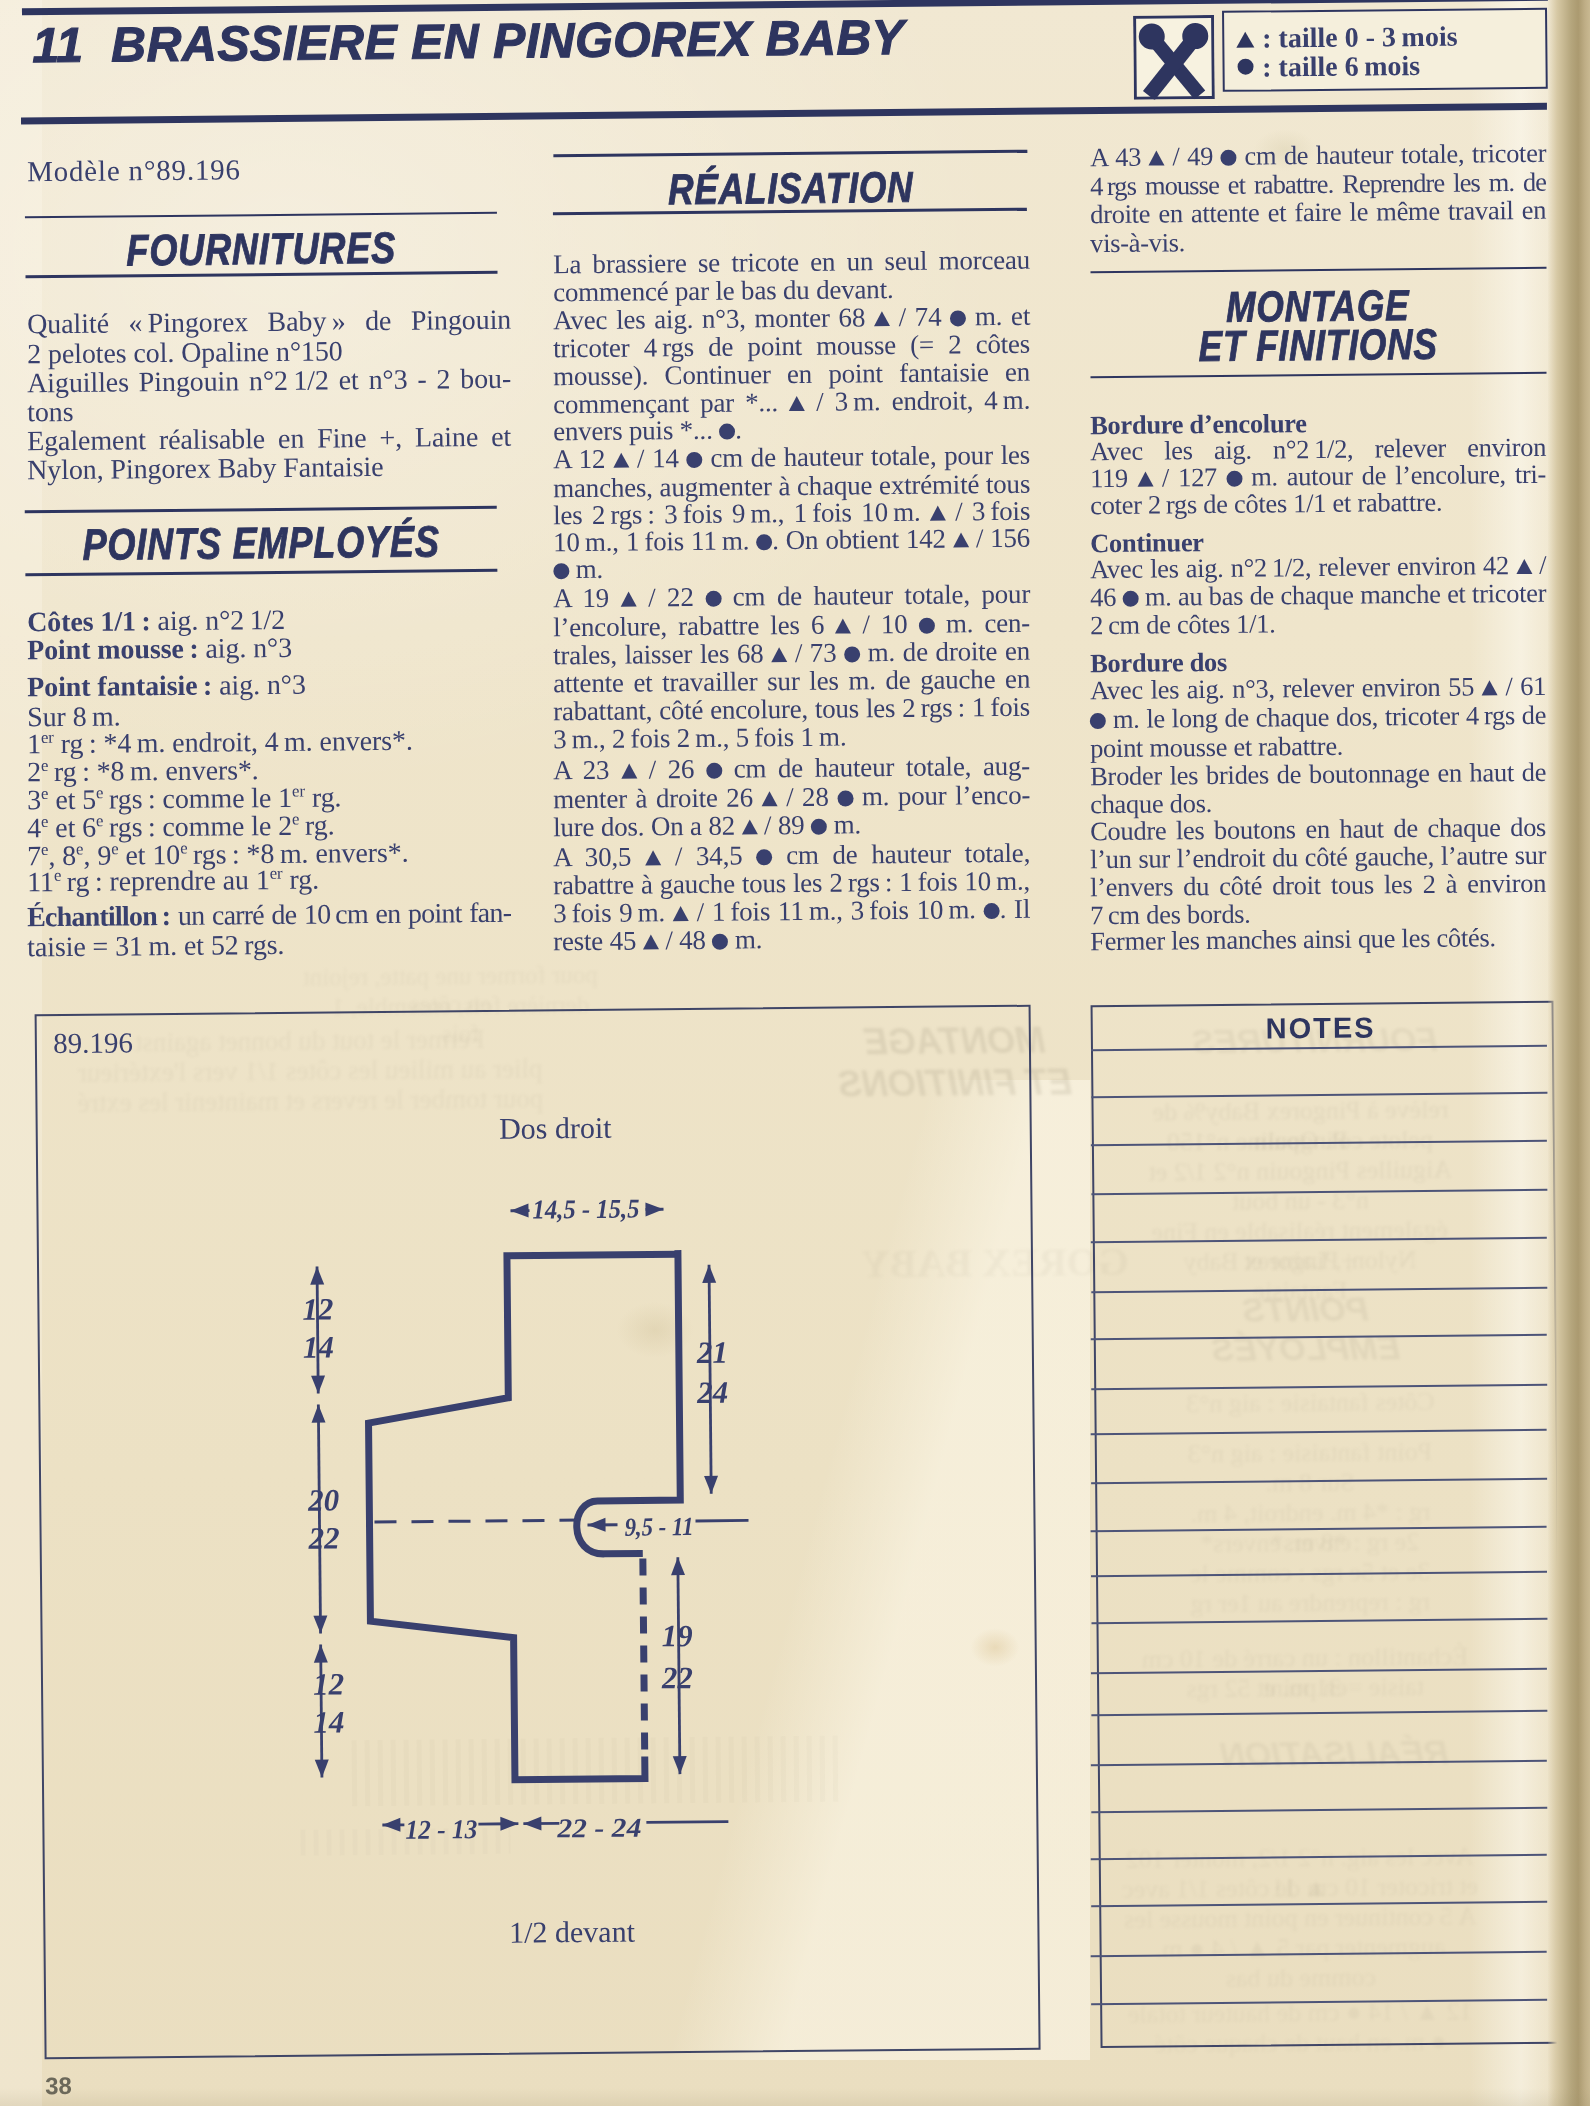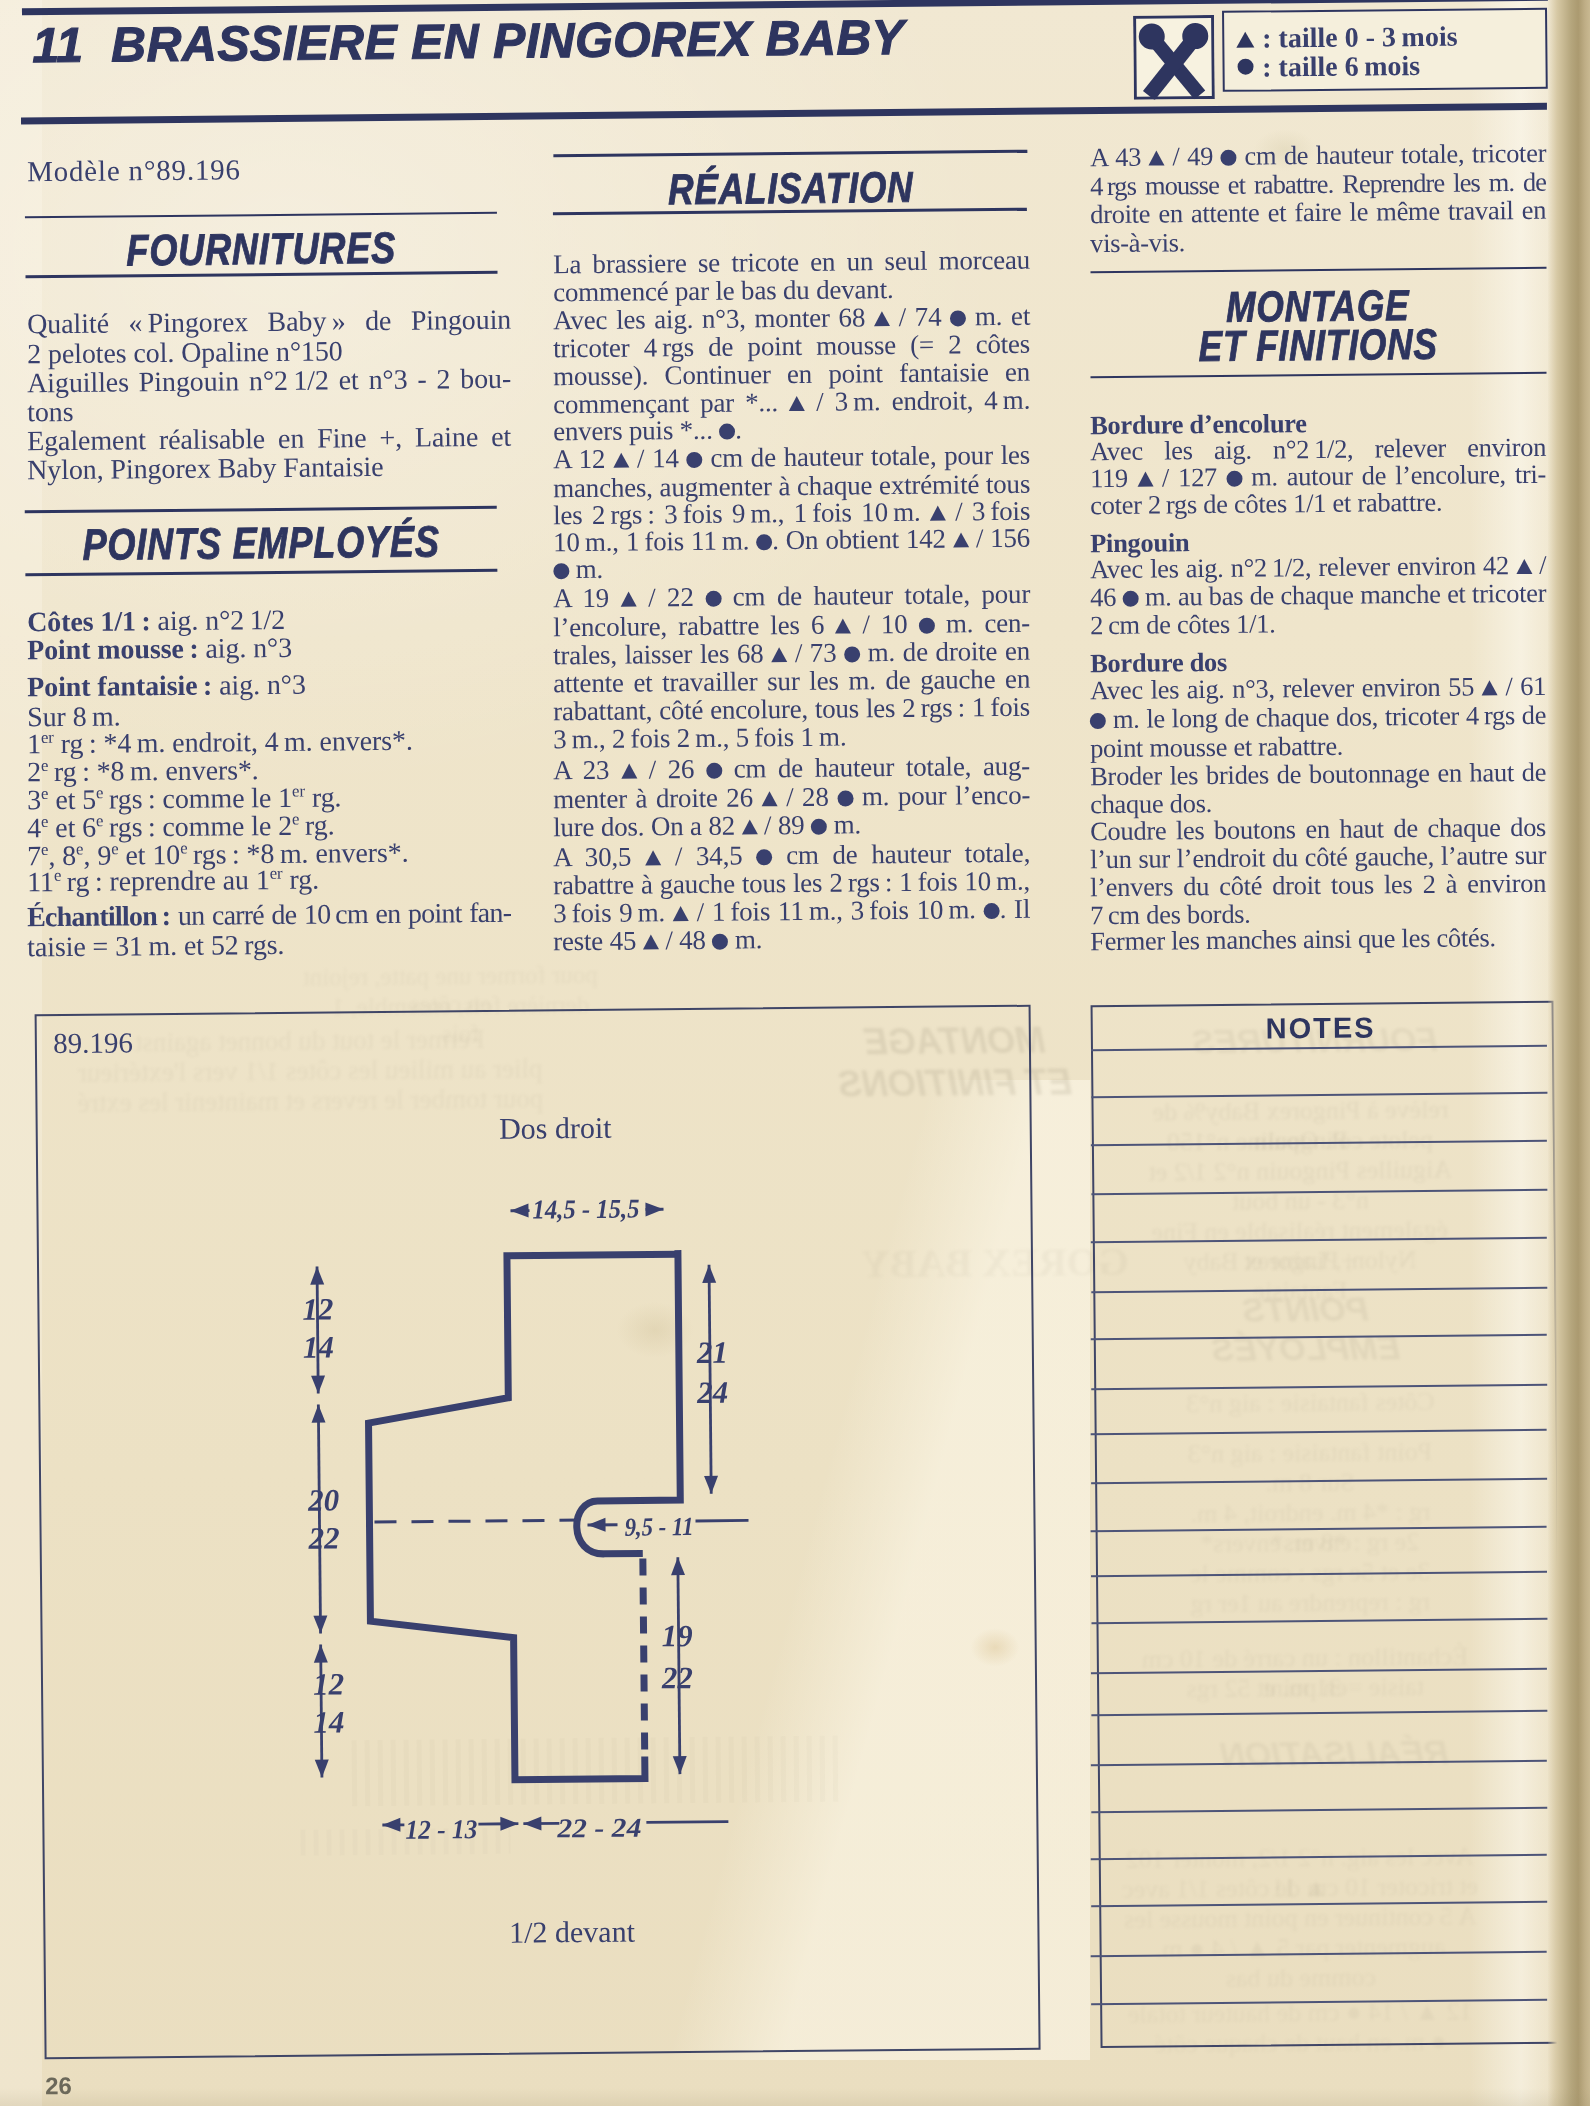--- a/index.html
+++ b/index.html
@@ -92,21 +92,21 @@
 <div style="position:absolute;left:1098.2px;top:203.7px;width:456.0px;font-family:'Liberation Serif',serif;font-size:26.5px;line-height:26.5px;color:#39406e;letter-spacing:-0.3px;text-align:justify;text-align-last:justify;white-space:normal;">droite en attente et faire le même travail en</div>
 <div style="position:absolute;left:1097.9px;top:232.7px;width:456.0px;font-family:'Liberation Serif',serif;font-size:26.5px;line-height:26.5px;color:#39406e;letter-spacing:-0.3px;white-space:normal;">vis-à-vis.</div>
 <div style="position:absolute;left:1097.5px;top:273.6px;width:456.0px;height:2.6px;background:#2e355f;"></div>
 <div style="position:absolute;left:1097.3px;top:290.3px;width:456.0px;font-family:'Liberation Sans',sans-serif;font-weight:bold;font-style:italic;font-size:43px;line-height:43px;color:#2e355f;text-align:center;-webkit-text-stroke:0.9px #2e355f;transform:scaleX(0.82);transform-origin:center;letter-spacing:1px;">MONTAGE</div>
 <div style="position:absolute;left:1097.0px;top:329.3px;width:456.0px;font-family:'Liberation Sans',sans-serif;font-weight:bold;font-style:italic;font-size:43px;line-height:43px;color:#2e355f;text-align:center;-webkit-text-stroke:0.9px #2e355f;transform:scaleX(0.82);transform-origin:center;letter-spacing:1px;">ET FINITIONS</div>
 <div style="position:absolute;left:1096.5px;top:378.6px;width:456.0px;height:2.6px;background:#2e355f;"></div>
 <div style="position:absolute;left:1096.1px;top:414.7px;width:456.0px;font-family:'Liberation Serif',serif;font-size:26.5px;line-height:26.5px;color:#39406e;letter-spacing:-0.3px;white-space:normal;"><b>Bordure d’encolure</b></div>
 <div style="position:absolute;left:1095.9px;top:440.7px;width:456.0px;font-family:'Liberation Serif',serif;font-size:26.5px;line-height:26.5px;color:#39406e;letter-spacing:-0.3px;text-align:justify;text-align-last:justify;white-space:normal;">Avec les aig. n°2 1/2, relever environ</div>
 <div style="position:absolute;left:1095.6px;top:467.7px;width:456.0px;font-family:'Liberation Serif',serif;font-size:26.5px;line-height:26.5px;color:#39406e;letter-spacing:-0.3px;text-align:justify;text-align-last:justify;white-space:normal;">119 <span class="tri"></span> / 127 <span class="dot"></span> m. autour de l’encolure, tri-</div>
 <div style="position:absolute;left:1095.4px;top:494.7px;width:456.0px;font-family:'Liberation Serif',serif;font-size:26.5px;line-height:26.5px;color:#39406e;letter-spacing:-0.3px;white-space:normal;">coter 2 rgs de côtes 1/1 et rabattre.</div>
-<div style="position:absolute;left:1095.0px;top:532.7px;width:456.0px;font-family:'Liberation Serif',serif;font-size:26.5px;line-height:26.5px;color:#39406e;letter-spacing:-0.3px;white-space:normal;"><b>Pingouin</b></div>
+<div style="position:absolute;left:1095.0px;top:532.7px;width:456.0px;font-family:'Liberation Serif',serif;font-size:26.5px;line-height:26.5px;color:#39406e;letter-spacing:-0.3px;white-space:normal;"><b>Continuer</b></div>
 <div style="position:absolute;left:1094.8px;top:558.7px;width:456.0px;font-family:'Liberation Serif',serif;font-size:26.5px;line-height:26.5px;color:#39406e;letter-spacing:-0.3px;text-align:justify;text-align-last:justify;white-space:normal;">Avec les aig. n°2 1/2, relever environ 42 <span class="tri"></span> /</div>
 <div style="position:absolute;left:1094.5px;top:586.7px;width:456.0px;font-family:'Liberation Serif',serif;font-size:26.5px;line-height:26.5px;color:#39406e;letter-spacing:-0.3px;text-align:justify;text-align-last:justify;white-space:normal;">46 <span class="dot"></span> m. au bas de chaque manche et tricoter</div>
 <div style="position:absolute;left:1094.2px;top:614.7px;width:456.0px;font-family:'Liberation Serif',serif;font-size:26.5px;line-height:26.5px;color:#39406e;letter-spacing:-0.3px;white-space:normal;">2 cm de côtes 1/1.</div>
 <div style="position:absolute;left:1093.9px;top:652.7px;width:456.0px;font-family:'Liberation Serif',serif;font-size:26.5px;line-height:26.5px;color:#39406e;letter-spacing:-0.3px;white-space:normal;"><b>Bordure dos</b></div>
 <div style="position:absolute;left:1093.6px;top:679.7px;width:456.0px;font-family:'Liberation Serif',serif;font-size:26.5px;line-height:26.5px;color:#39406e;letter-spacing:-0.3px;text-align:justify;text-align-last:justify;white-space:normal;">Avec les aig. n°3, relever environ 55 <span class="tri"></span> / 61</div>
 <div style="position:absolute;left:1093.3px;top:708.7px;width:456.0px;font-family:'Liberation Serif',serif;font-size:26.5px;line-height:26.5px;color:#39406e;letter-spacing:-0.3px;text-align:justify;text-align-last:justify;white-space:normal;"><span class="dot"></span> m. le long de chaque dos, tricoter 4 rgs de</div>
 <div style="position:absolute;left:1093.0px;top:737.7px;width:456.0px;font-family:'Liberation Serif',serif;font-size:26.5px;line-height:26.5px;color:#39406e;letter-spacing:-0.3px;white-space:normal;">point mousse et rabattre.</div>
 <div style="position:absolute;left:1092.8px;top:765.7px;width:456.0px;font-family:'Liberation Serif',serif;font-size:26.5px;line-height:26.5px;color:#39406e;letter-spacing:-0.3px;text-align:justify;text-align-last:justify;white-space:normal;">Broder les brides de boutonnage en haut de</div>
 <div style="position:absolute;left:1092.5px;top:793.7px;width:456.0px;font-family:'Liberation Serif',serif;font-size:26.5px;line-height:26.5px;color:#39406e;letter-spacing:-0.3px;white-space:normal;">chaque dos.</div>
 <div style="position:absolute;left:1092.2px;top:820.7px;width:456.0px;font-family:'Liberation Serif',serif;font-size:26.5px;line-height:26.5px;color:#39406e;letter-spacing:-0.3px;text-align:justify;text-align-last:justify;white-space:normal;">Coudre les boutons en haut de chaque dos</div>
@@ -183,21 +183,21 @@
 <div style="position:absolute;left:1086.0px;top:1577.7px;width:456.0px;height:2.2px;background:#4d5478;"></div>
 <div style="position:absolute;left:1085.5px;top:1624.7px;width:456.0px;height:2.2px;background:#4d5478;"></div>
 <div style="position:absolute;left:1085.0px;top:1674.7px;width:456.0px;height:2.2px;background:#4d5478;"></div>
 <div style="position:absolute;left:1084.6px;top:1716.7px;width:456.0px;height:2.2px;background:#4d5478;"></div>
 <div style="position:absolute;left:1084.2px;top:1766.7px;width:456.0px;height:2.2px;background:#4d5478;"></div>
 <div style="position:absolute;left:1083.7px;top:1813.7px;width:456.0px;height:2.2px;background:#4d5478;"></div>
 <div style="position:absolute;left:1083.3px;top:1860.7px;width:456.0px;height:2.2px;background:#4d5478;"></div>
 <div style="position:absolute;left:1082.8px;top:1907.7px;width:456.0px;height:2.2px;background:#4d5478;"></div>
 <div style="position:absolute;left:1082.3px;top:1957.7px;width:456.0px;height:2.2px;background:#4d5478;"></div>
 <div style="position:absolute;left:1081.9px;top:2005.7px;width:456.0px;height:2.2px;background:#4d5478;"></div>
-<div style="position:absolute;left:35.2px;top:2067.0px;width:60.0px;font-family:'Liberation Sans',sans-serif;font-size:24px;line-height:24px;color:#6b685a;letter-spacing:0.0px;font-weight:bold;white-space:normal;">26</div>
+<div style="position:absolute;left:35.2px;top:2067.0px;width:60.0px;font-family:'Liberation Sans',sans-serif;font-size:24px;line-height:24px;color:#6b685a;letter-spacing:0.0px;font-weight:bold;white-space:normal;">38</div>
 <div style="position:absolute;z-index:-1;left:830.3px;top:1022.3px;width:250px;font-family:'Liberation Sans',sans-serif;font-size:36px;color:#9a9078;opacity:0.2;transform:scaleX(-1);filter:blur(1.6px);text-align:center;font-weight:bold;font-style:italic;">MONTAGE</div>
 <div style="position:absolute;z-index:-1;left:819.9px;top:1064.2px;width:270px;font-family:'Liberation Sans',sans-serif;font-size:36px;color:#9a9078;opacity:0.2;transform:scaleX(-1);filter:blur(1.6px);text-align:center;font-weight:bold;font-style:italic;">ET FINITIONS</div>
 <div style="position:absolute;z-index:-1;left:60.3px;top:1020.9px;width:500px;font-family:'Liberation Serif',serif;font-size:27px;color:#9a9078;opacity:0.1;transform:scaleX(-1);filter:blur(1.6px);text-align:center;">Fermer le tout du bonnet against</div>
 <div style="position:absolute;z-index:-1;left:60.0px;top:1050.9px;width:500px;font-family:'Liberation Serif',serif;font-size:27px;color:#9a9078;opacity:0.1;transform:scaleX(-1);filter:blur(1.6px);text-align:center;">plier au milieu les côtes 1/1 vers l'extérieur</div>
 <div style="position:absolute;z-index:-1;left:59.7px;top:1080.9px;width:500px;font-family:'Liberation Serif',serif;font-size:27px;color:#9a9078;opacity:0.1;transform:scaleX(-1);filter:blur(1.6px);text-align:center;">pour tomber le revers et maintenir les extré</div>
 <div style="position:absolute;z-index:-1;left:300.9px;top:959.3px;width:300px;font-family:'Liberation Serif',serif;font-size:25px;color:#9a9078;opacity:0.09;transform:scaleX(-1);filter:blur(1.6px);text-align:center;">pour former une patte, rejoint en côtes</div>
 <div style="position:absolute;z-index:-1;left:330.6px;top:988.5px;width:260px;font-family:'Liberation Serif',serif;font-size:25px;color:#9a9078;opacity:0.09;transform:scaleX(-1);filter:blur(1.6px);text-align:center;">dernière fois, ensemble, 1 fois</div>
 <div style="position:absolute;z-index:-1;left:848.2px;top:1240.5px;width:290px;font-family:'Liberation Serif',serif;font-size:40px;color:#9a9078;opacity:0.08;transform:scaleX(-1);filter:blur(1.6px);text-align:center;font-weight:bold;">GOREX BABY</div>
 <div style="position:absolute;z-index:-1;left:1180.3px;top:1025.7px;width:270px;font-family:'Liberation Sans',sans-serif;font-size:34px;color:#9a9078;opacity:0.13;transform:scaleX(-1);filter:blur(1.6px);text-align:center;font-weight:bold;font-style:italic;">FOURNITURES</div>
 <div style="position:absolute;z-index:-1;left:1139.6px;top:1101.3px;width:320px;font-family:'Liberation Serif',serif;font-size:26px;color:#9a9078;opacity:0.13;transform:scaleX(-1);filter:blur(1.6px);text-align:center;">relève à Pingorex Baby% de Pingouin</div>

